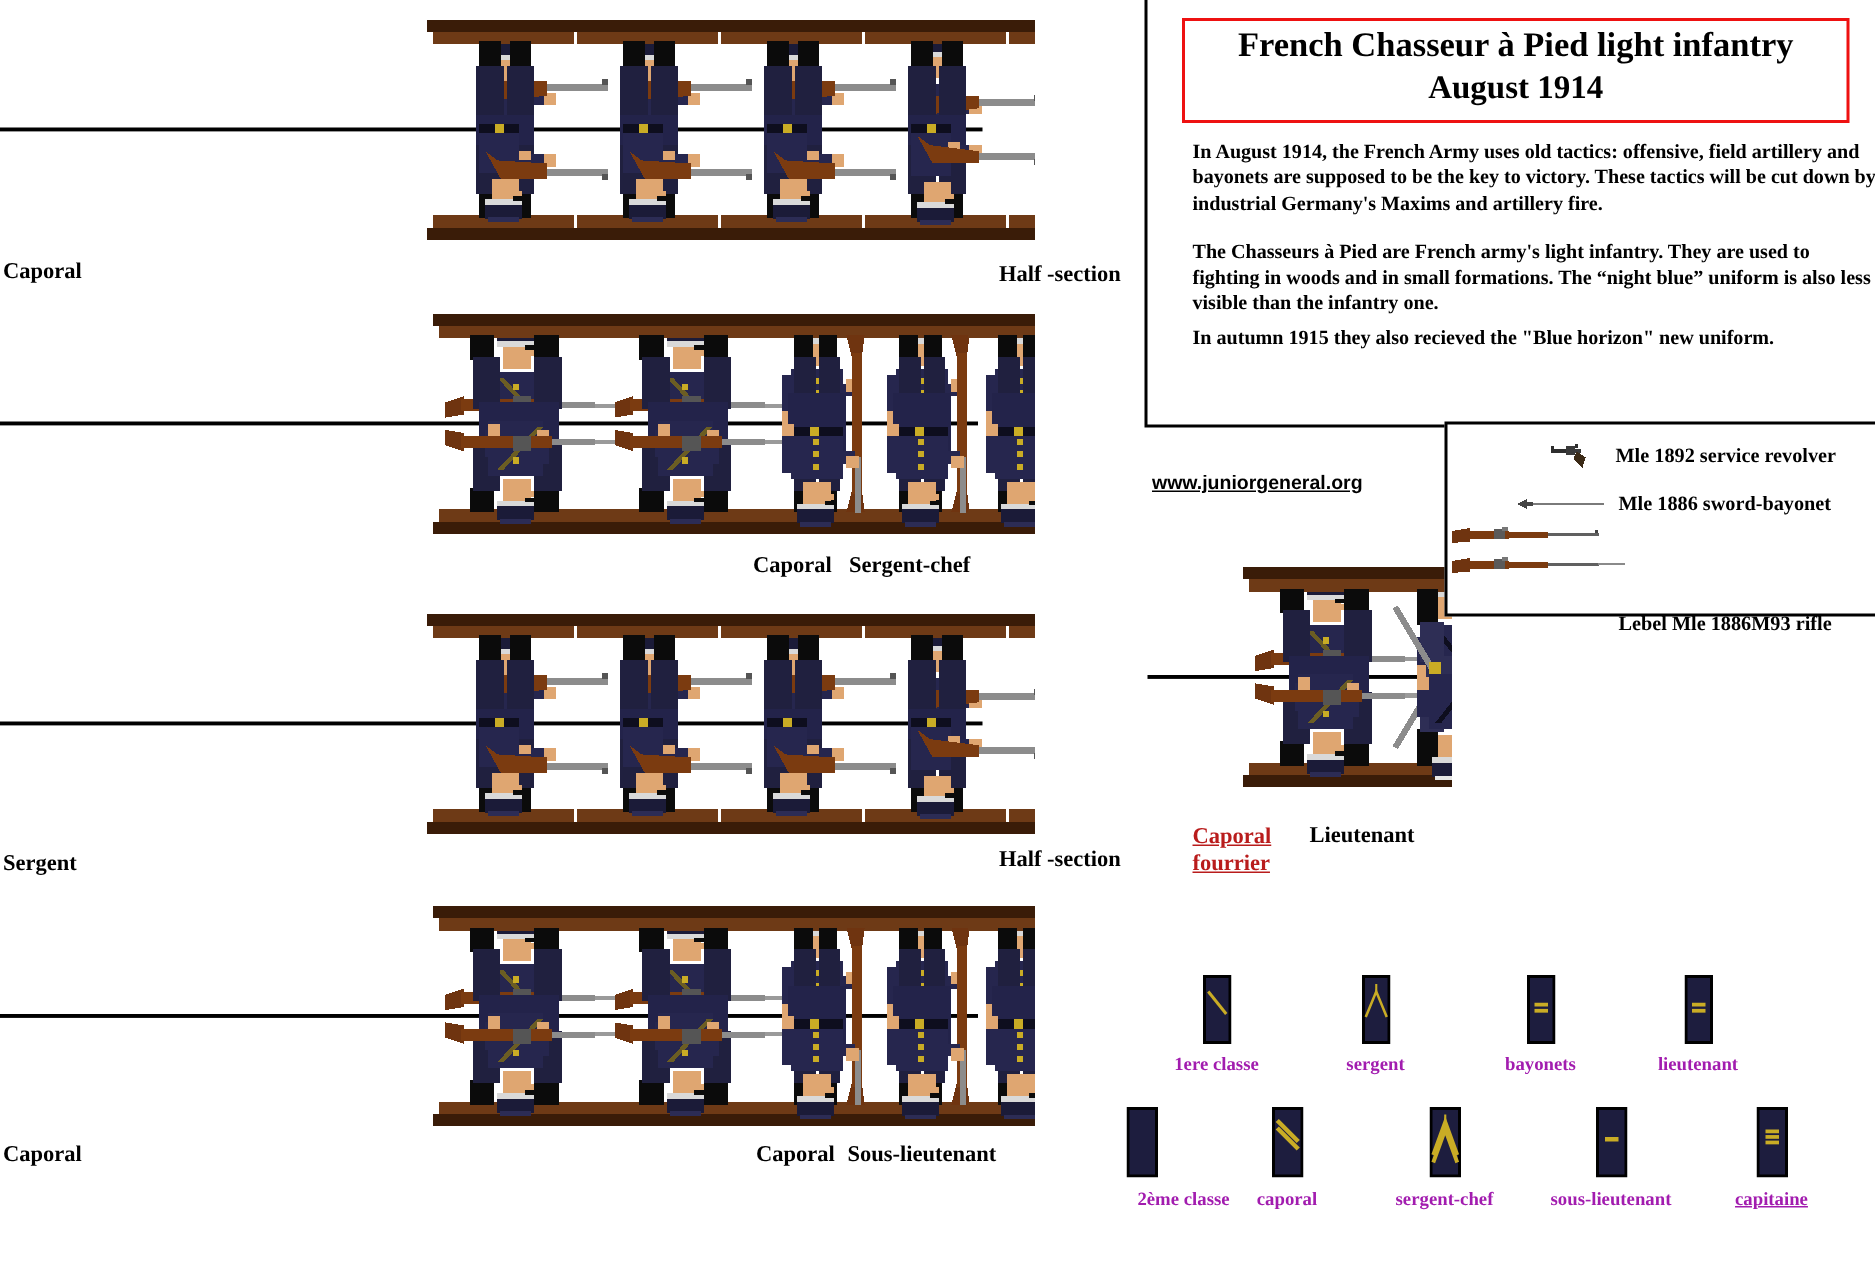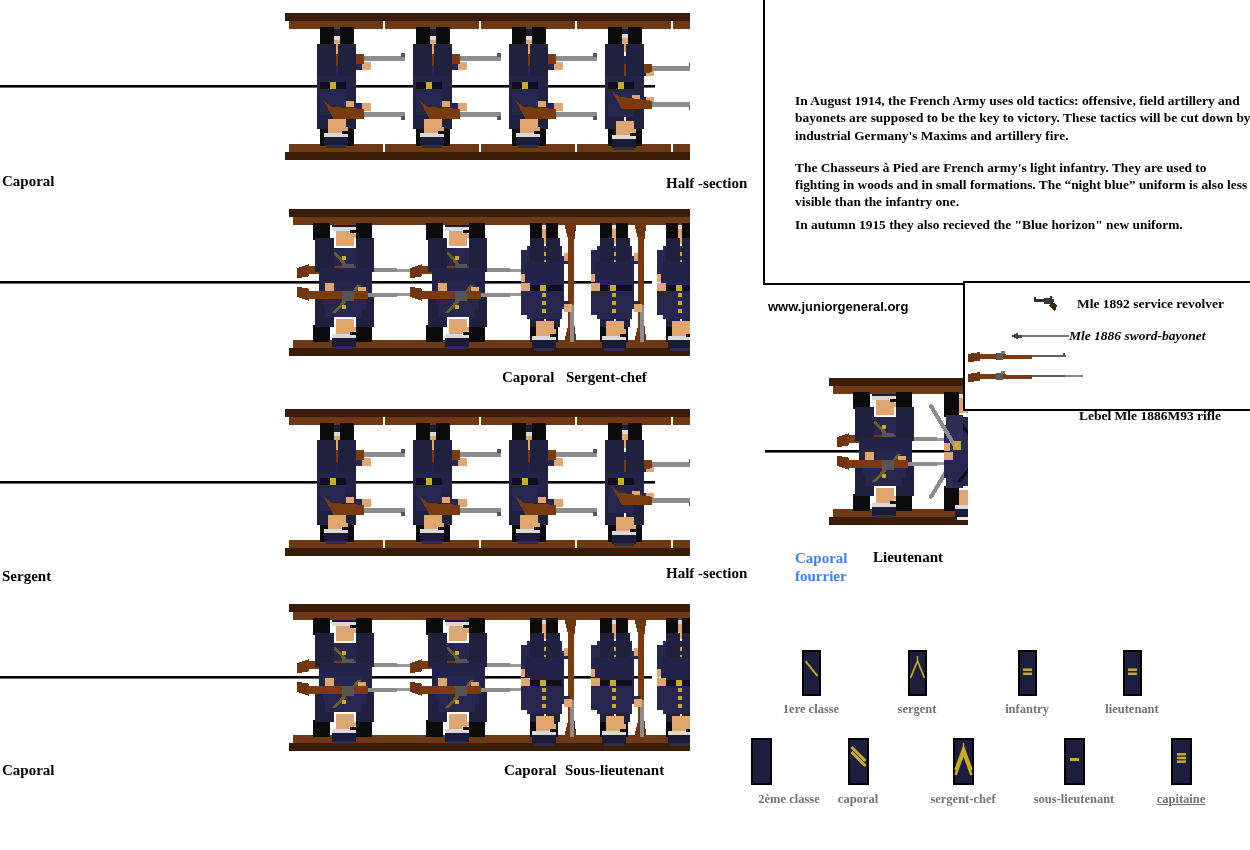--- a/index.html
+++ b/index.html
@@ -1,32 +1,32 @@
 <!DOCTYPE html>
 <html><head>
 <meta charset="utf-8">
 <style>
   html,body{margin:0;padding:0;background:#fff;}
   #canvas{position:relative;width:1250px;height:850px;background:#fff;overflow:hidden;
           font-family:"Liberation Serif",serif;}
   .abs{position:absolute;}
   .strip{position:absolute;}
   .label{position:absolute;font:bold 15px "Liberation Serif",serif;color:#000;white-space:nowrap;}
-  .label-wrap{position:absolute;font:bold 15px "Liberation Serif",serif;color:#3b82f6;width:70px;line-height:18px;}
-  .rank-label{position:absolute;font:bold 12.5px "Liberation Serif",serif;color:#737373;text-align:center;width:130px;white-space:nowrap;}
+  .label-wrap{position:absolute;font:bold 15px "Liberation Serif",serif;color:#b91c1c;width:70px;line-height:18px;text-decoration:underline;}
+  .rank-label{position:absolute;font:bold 12.5px "Liberation Serif",serif;color:#a21caf;text-align:center;width:130px;white-space:nowrap;}
   #bigbox{position:absolute;left:763px;top:-3px;width:520px;height:284px;border:2px solid #000;}
   #titlebox{position:absolute;left:788px;top:12px;width:441px;height:66px;border:2px solid #ee1111;
             text-align:center;}
   #titlebox .t1{font:bold 23px "Liberation Serif",serif;margin-top:3px;}
   #titlebox .t2{font:bold 22px "Liberation Serif",serif;margin-top:2px;}
   #desc{position:absolute;left:795px;top:92px;width:457px;font:bold 13.4px "Liberation Serif",serif;line-height:17.3px;}
   #desc p{margin:0;}
   #desc p.p2{margin-top:15px;}
   #desc p.p3{margin-top:5px;}
-  #website{position:absolute;left:768px;top:299px;font:bold 13px "Liberation Sans",sans-serif;}
+  #website{position:absolute;left:768px;top:314px;font:bold 13px "Liberation Sans",sans-serif;text-decoration:underline;}
   #weaponsbox{position:absolute;left:963px;top:281px;width:292px;height:126px;border:2px solid #000;background:#fff;}
   .wlabel{position:absolute;font:bold 13.5px "Liberation Serif",serif;white-space:nowrap;}
 </style>
 </head>
 <body>
 
 <div id="canvas">
 
   <svg width="0" height="0" style="position:absolute" aria-hidden="true">
     <defs>
@@ -313,20 +313,24 @@
   <div class="label" style="left:566px;top:369px;">Sergent-chef</div>
   <div class="label" style="left:2px;top:568px;">Sergent</div>
   <div class="label" style="left:666px;top:565px;">Half -section</div>
   <div class="label" style="left:2px;top:762px;">Caporal</div>
   <div class="label" style="left:504px;top:762px;">Caporal</div>
   <div class="label" style="left:565px;top:762px;">Sous-lieutenant</div>
   <div class="label-wrap" style="left:795px;top:549px;">Caporal fourrier</div>
   <div class="label" style="left:873px;top:549px;">Lieutenant</div>
 
   <div id="bigbox"></div>
+  <div id="titlebox">
+    <div class="t1">French Chasseur à Pied light infantry</div>
+    <div class="t2">August 1914</div>
+  </div>
   <div id="desc">
     <p class="p1">In August 1914, the French Army uses old tactics: offensive, field artillery and bayonets are supposed to be the key to victory. These tactics will be cut down by industrial Germany's Maxims and artillery fire.</p>
     <p class="p2">The Chasseurs à Pied are French army's light infantry. They are used to fighting in woods and in small formations. The “night blue” uniform is also less visible than the infantry one.</p>
     <p class="p3">In autumn 1915 they also recieved the "Blue horizon" new uniform.</p>
   </div>
 
   <div id="website">www.juniorgeneral.org</div>
 
   <div id="weaponsbox">
     <svg class="abs" style="left:68px;top:10px;" width="28" height="22" viewBox="0 0 28 22" shape-rendering="crispEdges">
@@ -336,21 +340,21 @@
         <rect x="14" y="6" width="7" height="3" fill="#3a3a3a"></rect>
       <rect x="17" y="2.8" width="2" height="3" fill="#2e2e2e"></rect>
       <polygon points="18,8 24,12 22,19 16,13" fill="#3b2a16"></polygon>
     </svg>
     <div class="wlabel" style="left:112px;top:13px;">Mle 1892 service revolver</div>
     <svg class="abs" style="left:46px;top:48px;" width="60" height="10" viewBox="0 0 60 10" shape-rendering="crispEdges">
       <polygon points="0,5 7,1.6 7,8.4" fill="#444"></polygon>
         <rect x="7" y="3.6" width="4" height="3" fill="#444"></rect>
       <rect x="11" y="4.4" width="47" height="1.3" fill="#7a7a7a"></rect>
     </svg>
-    <div class="wlabel" style="left:104px;top:45px;font-style:italic;">Mle 1886 sword-bayonet</div>
+    <div class="wlabel" style="left:114px;top:45px;">Mle 1886 sword-bayonet</div>
     <svg class="abs" style="left:3px;top:66px;" width="116" height="16" viewBox="0 0 116 16" shape-rendering="crispEdges">
       <polygon points="0,5 12,3 12,12 0,13" fill="#6f3410"></polygon>
         <rect x="12" y="5" width="26" height="5" fill="#7b3b10"></rect>
       <rect x="28" y="3.5" width="7" height="7" fill="#5a5a5a"></rect>
         <rect x="33" y="2" width="4" height="3" fill="#777"></rect>
       <rect x="38" y="5.5" width="26" height="4" fill="#7b3b10"></rect>
         <rect x="64" y="6" width="34" height="2" fill="#606060"></rect>
       <rect x="95" y="4.4" width="2" height="2" fill="#444"></rect>
     </svg>
     <svg class="abs" style="left:3px;top:86px;" width="116" height="16" viewBox="0 0 116 16" shape-rendering="crispEdges">
@@ -378,21 +382,21 @@
         <path d="M 2.5 28 L 9.5 11 L 16.5 28" stroke="#c9ac25" stroke-width="1.7" fill="none"></path>
         <line x1="9.5" y1="6" x2="9.5" y2="11" stroke="#c9ac25" stroke-width="1.4"></line>
       </svg>
       <div class="rank-label" style="left: 852px; top: 702px;">sergent</div>
       <svg width="19" height="46" viewBox="0 0 19 46" style="position: absolute; left: 1017.5px; top: 650px;">
         <rect x="0" y="0" width="19" height="46" fill="#000"></rect>
         <rect x="2" y="2" width="15" height="42" fill="#1d1d3e"></rect>
         <rect x="5" y="18.5" width="9" height="2.5" fill="#c9ac25"></rect>
         <rect x="5" y="22.6" width="9" height="2.5" fill="#c9ac25"></rect>
       </svg>
-      <div class="rank-label" style="left: 962px; top: 702px;">infantry</div>
+      <div class="rank-label" style="left: 962px; top: 702px;">bayonets</div>
       <svg width="19" height="46" viewBox="0 0 19 46" style="position: absolute; left: 1122.5px; top: 650px;">
         <rect x="0" y="0" width="19" height="46" fill="#000"></rect>
         <rect x="2" y="2" width="15" height="42" fill="#1d1d3e"></rect>
         <rect x="5" y="18.5" width="9" height="2.5" fill="#c9ac25"></rect>
         <rect x="5" y="22.6" width="9" height="2.5" fill="#c9ac25"></rect>
       </svg>
       <div class="rank-label" style="left: 1067px; top: 702px;">lieutenant</div>
       <svg width="21" height="47" viewBox="0 0 21 47" style="position: absolute; left: 750.5px; top: 738px;">
         <rect x="0" y="0" width="21" height="47" fill="#000"></rect>
         <rect x="2" y="2" width="17" height="43" fill="#1d1d3e"></rect>

